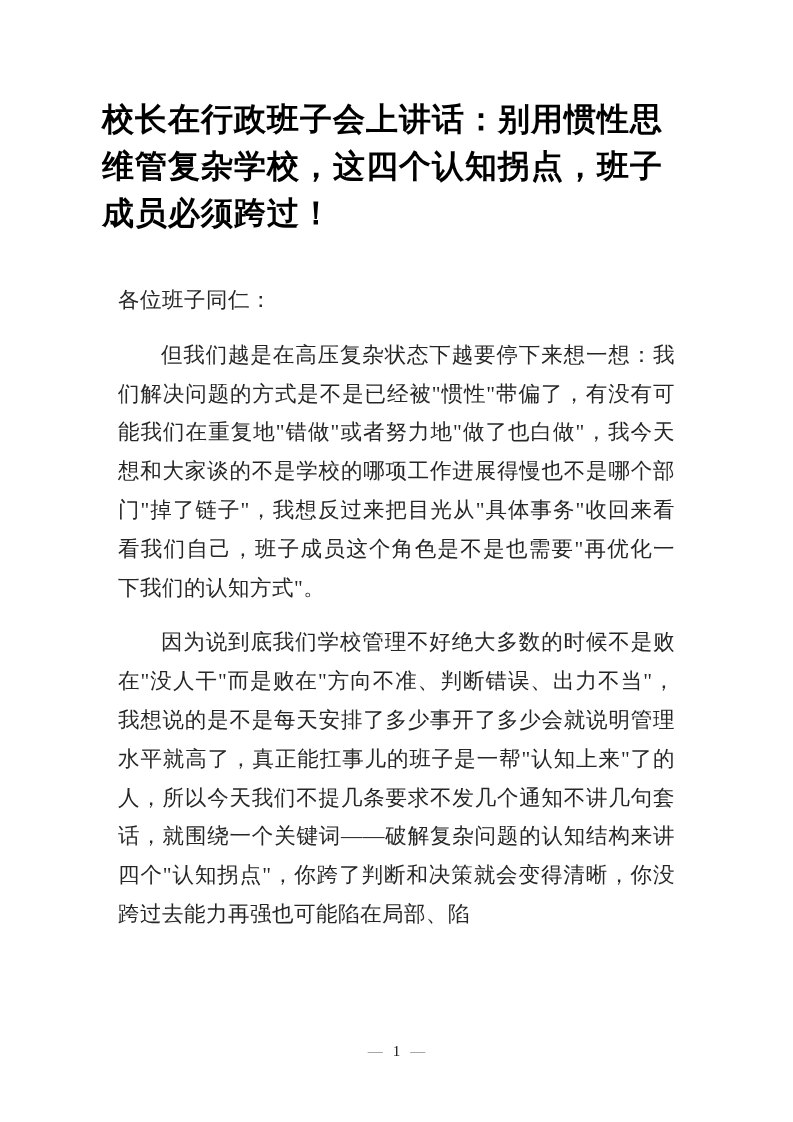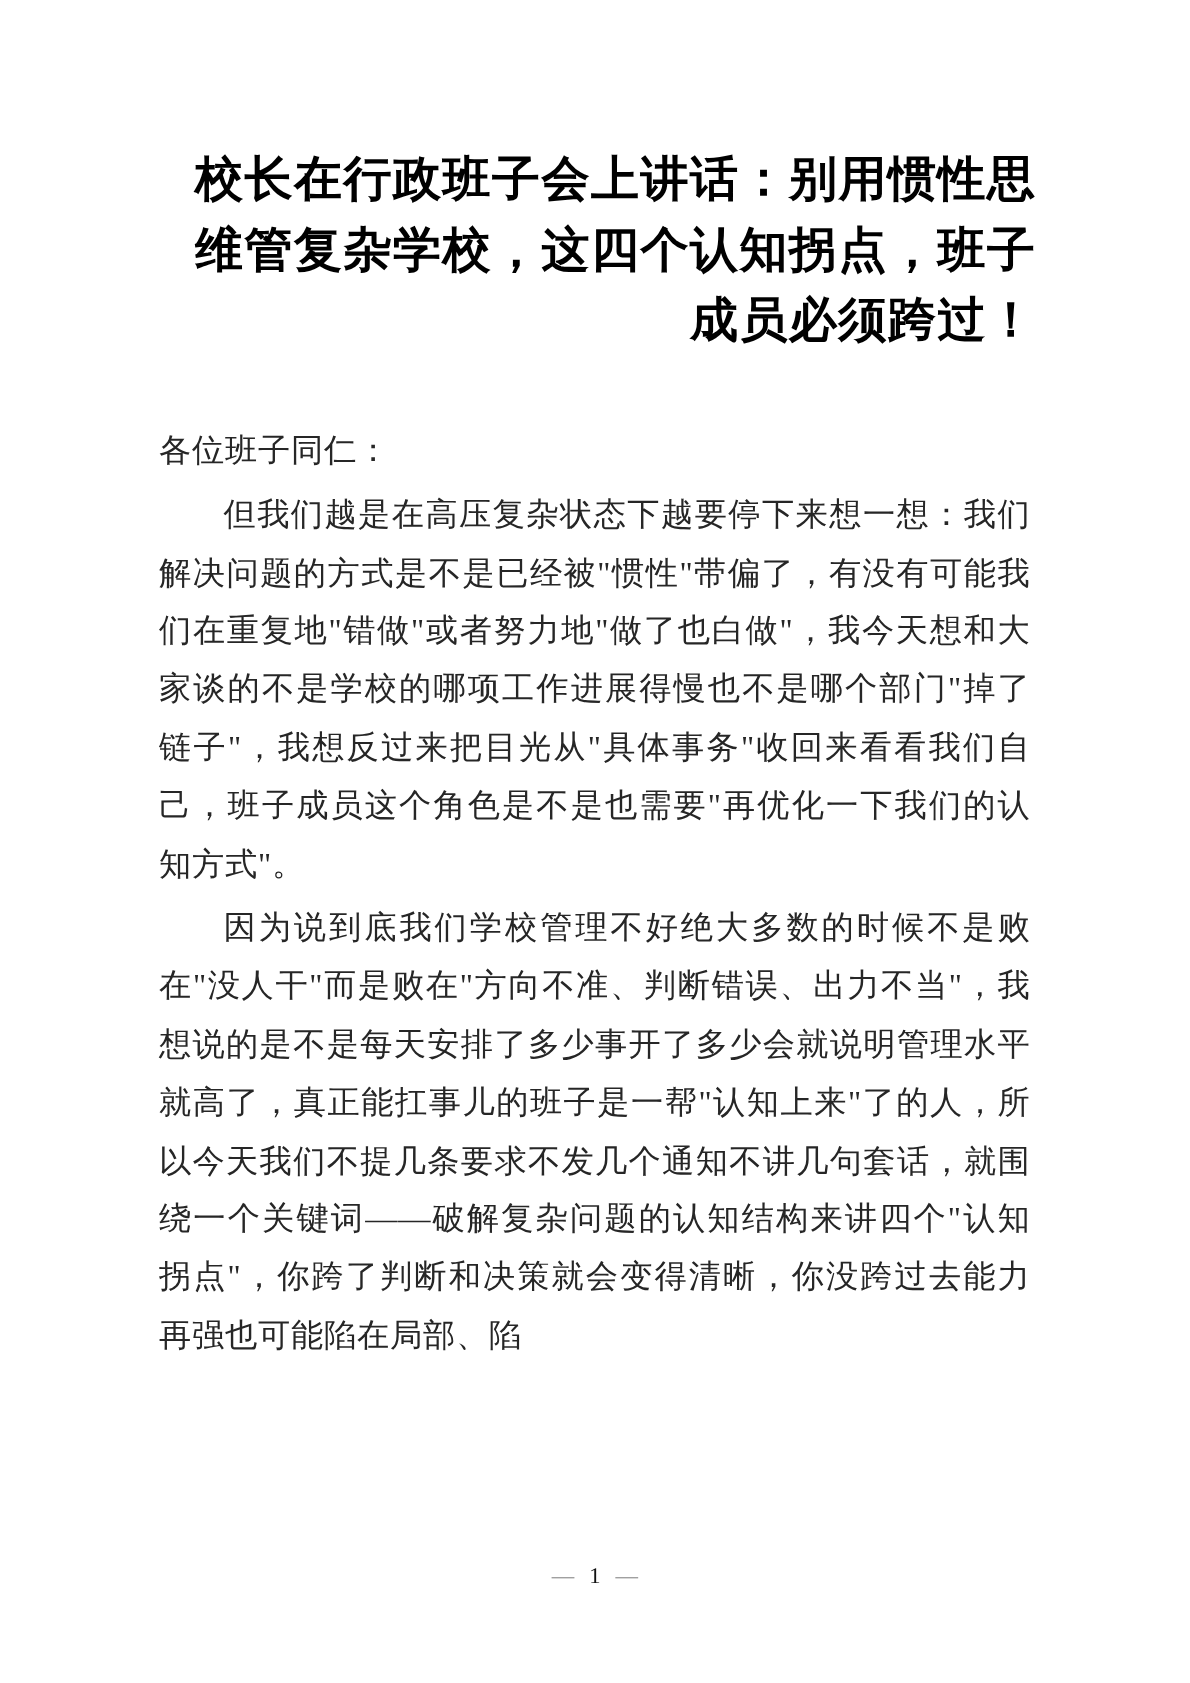--- a/index.html
+++ b/index.html
@@ -18,35 +18,35 @@
     box-sizing: border-box;
   }
   .content {
     padding: 96px 102px 0 102px;
   }
   .doc-title {
     font-family: "Liberation Sans", "DejaVu Sans", sans-serif;
     font-weight: 900;
     font-size: 32px;
     line-height: 47px;
-    text-align: right;
+    text-align: left;
     color: #000000;
     letter-spacing: 1px;
     margin: 0;
   }
   .doc-body {
     margin-top: 44px;
     font-size: 21.5px;
     line-height: 38.8px;
     text-align: justify;
     letter-spacing: 0.5px;
     color: #262626;
   }
   .doc-body p {
-    margin: 4px;
+    margin: 16px;
   }
   .salutation {
     text-indent: 0;
   }
   .body-paragraph {
     text-indent: 2em;
   }
   .footer {
     position: absolute;
     left: 0;

